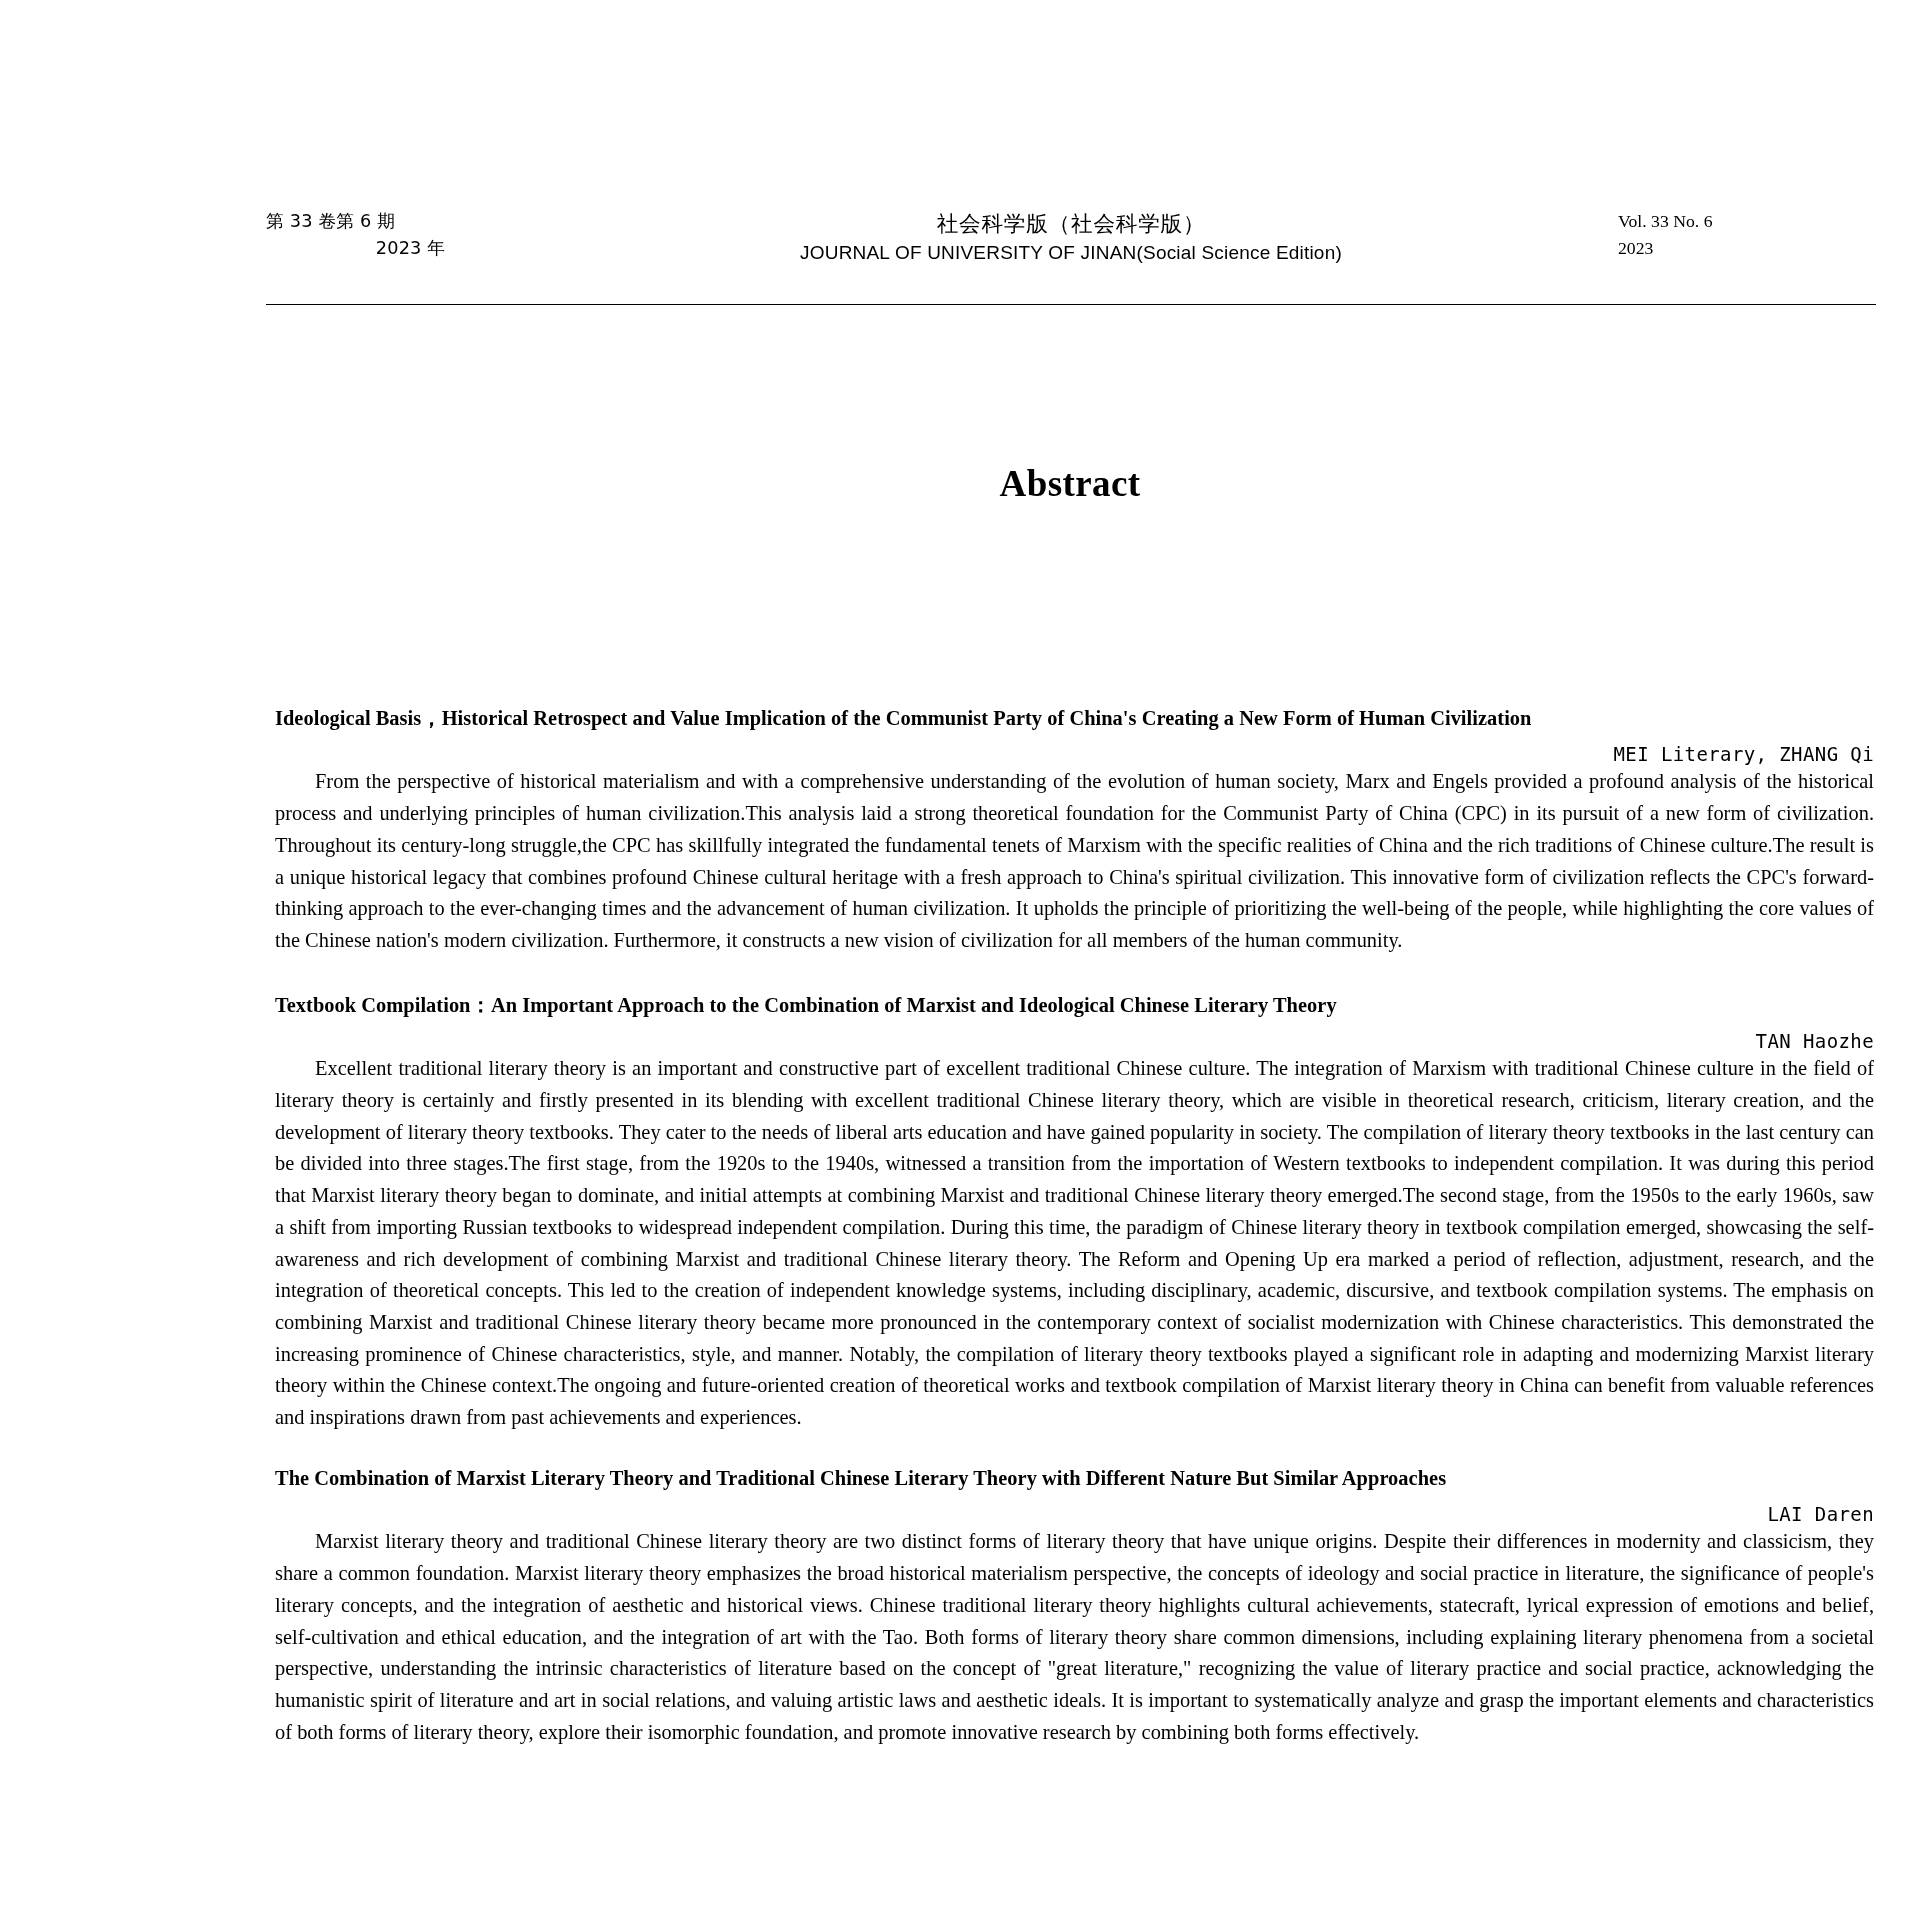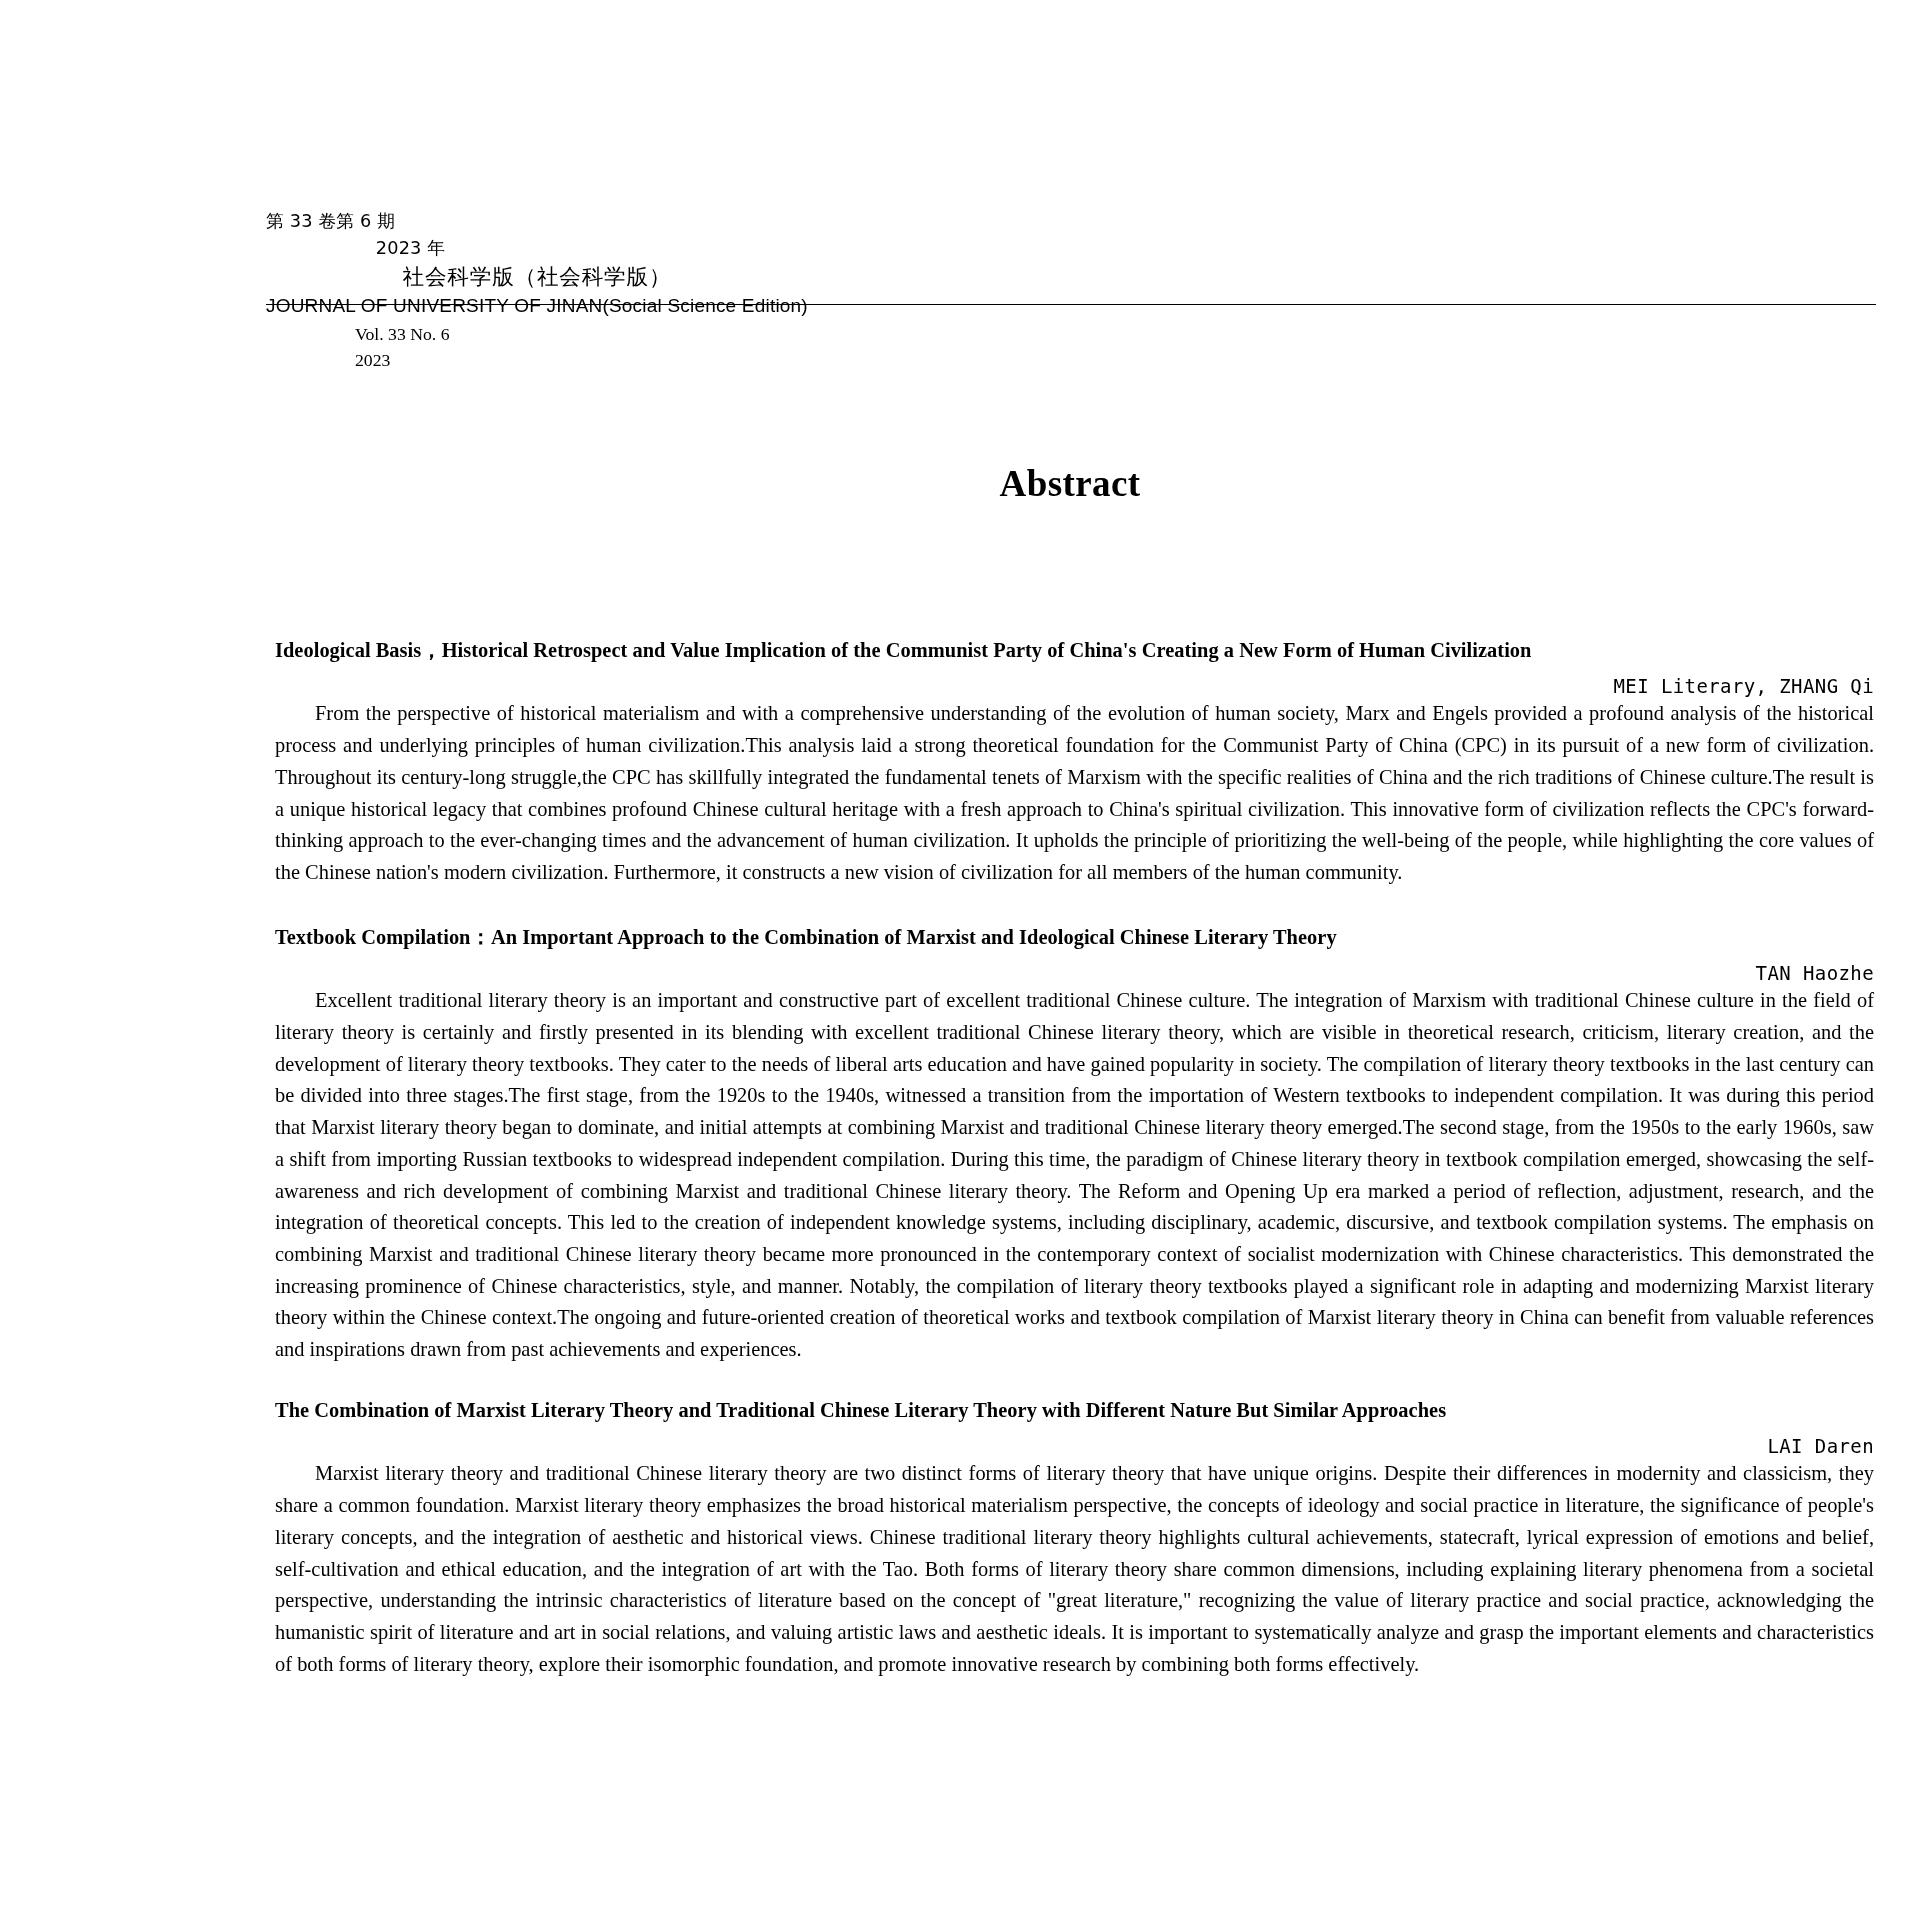--- a/index.html
+++ b/index.html
@@ -25,21 +25,20 @@
   .masthead {
     position: absolute;
     left: 266px;
     top: 208px;
     width: 1610px;
   }
   .masthead-row {
     display: flex;
     align-items: flex-start;
     justify-content: space-between;
-    flex-direction: column;
   }
   .mh-left {
     width: 347px;
     text-align: left;
     font-family: "DejaVu Sans", sans-serif;
     font-size: 17.7px;
     line-height: 1.5;
     letter-spacing: 0.2px;
   }
   .mh-left .line2 { text-align: center; padding-right: 58px;}
@@ -88,21 +87,21 @@
     font-family: "Liberation Serif", serif;
     font-weight: bold;
     font-size: 37px;
     letter-spacing: 0.4px;
   }
 
   
   .column {
     position: absolute;
     left: 275px;
-    top: 636px;
+    top: 704px;
     width: 1599px;
   }
   .entry { margin-bottom: 0; }
   .entry-title {
     font-family: "Liberation Serif", serif;
     font-weight: bold;
     font-size: 20.4px;
     line-height: 1.42;
     text-align: left;
     letter-spacing: 0.04px;

